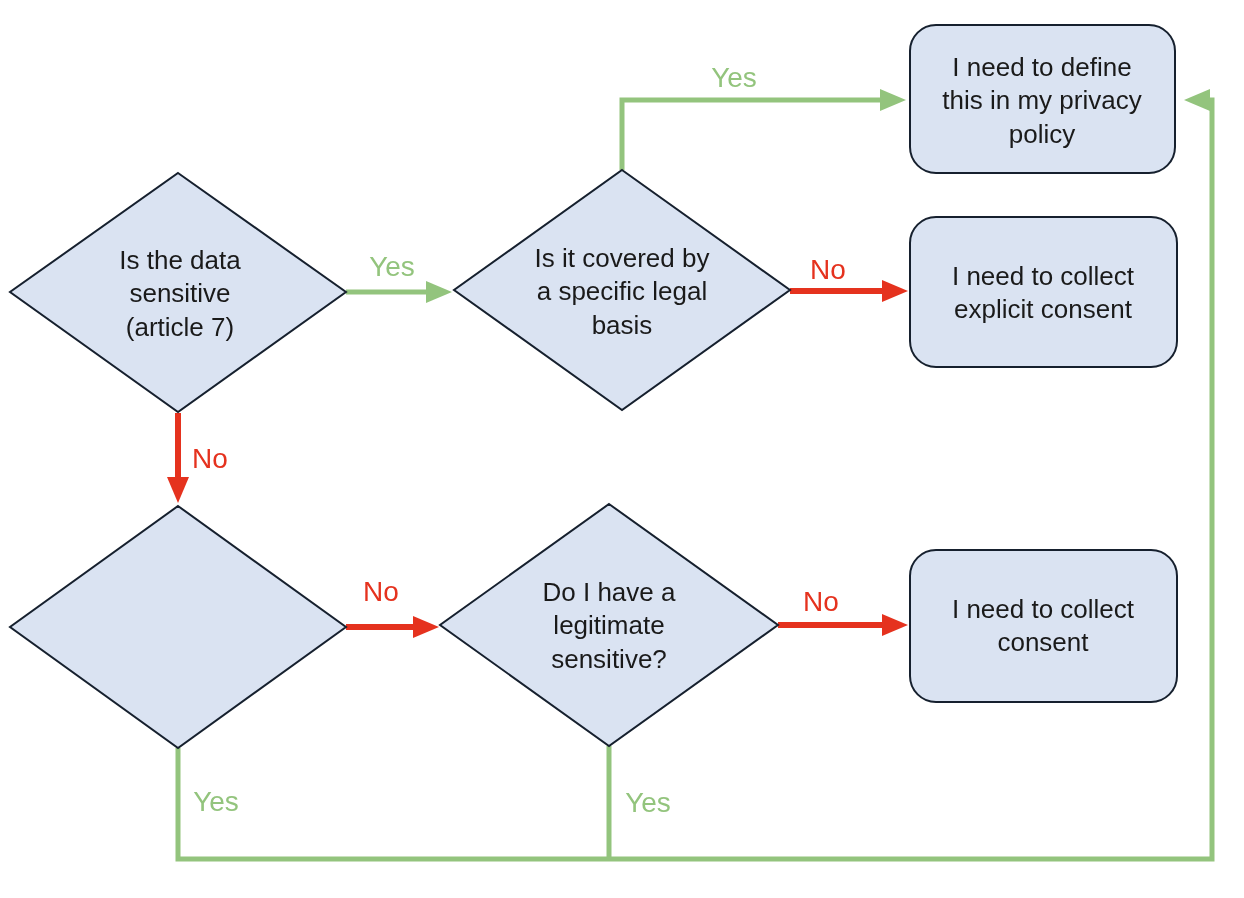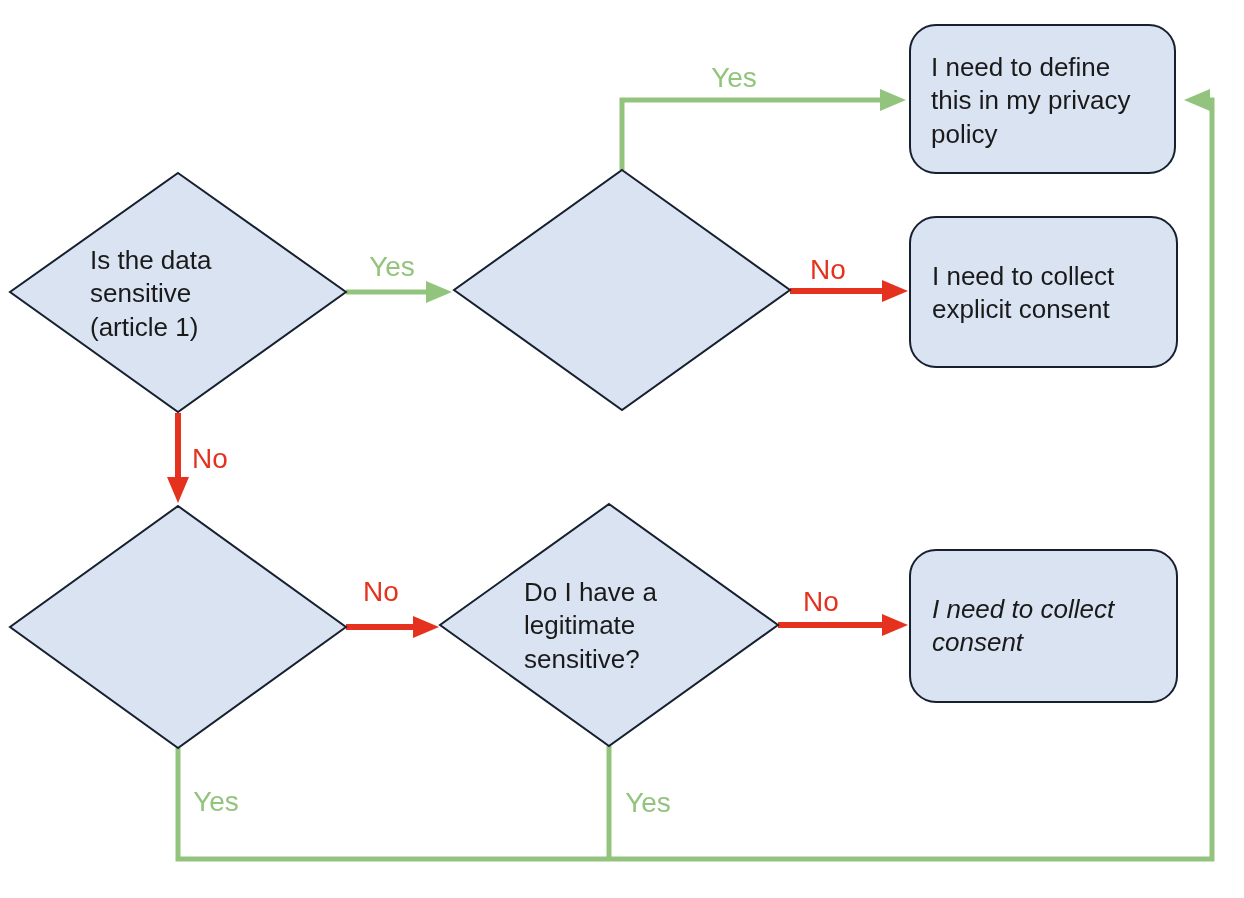--- a/index.html
+++ b/index.html
@@ -28,20 +28,21 @@
   .edge {
     fill: none;
   }
   .edge.green { stroke: var(--yes-green, #93c47d); stroke-width: 5; }
   .edge.red   { stroke: var(--no-red, #e5321e);   stroke-width: 6; }
   .head.green { fill: var(--yes-green, #93c47d); stroke: none; }
   .head.red   { fill: var(--no-red, #e5321e);   stroke: none; }
   .node-label {
     position: absolute;
     transform: translate(-50%, -50%);
+    text-align: center;
     font-size: 26px;
     line-height: 1.28;
     color: var(--node-text, #1a1a1a);
   }
   .edge-label {
     position: absolute;
     transform: translate(-50%, -50%);
     font-size: 28px;
     line-height: 1;
     white-space: nowrap;
@@ -81,25 +82,26 @@
     <polygon class="node-shape" points="178,173 346,292 178,412 10,292"></polygon>
     <polygon class="node-shape" points="622,170 790,290 622,410 454,290"></polygon>
     <polygon class="node-shape" points="178,506 346,627 178,748 10,627"></polygon>
     <polygon class="node-shape" points="609,504 778,625 609,746 440,625"></polygon>
 
     <rect class="node-shape" x="910" y="25" width="265" height="148" rx="26" ry="26"></rect>
     <rect class="node-shape" x="910" y="217" width="267" height="150" rx="26" ry="26"></rect>
     <rect class="node-shape" x="910" y="550" width="267" height="152" rx="26" ry="26"></rect>
   </svg>
 
-  <div class="node-label" style="left:180px; top:294px; width:180px;">Is the data sensitive (article 1)</div>
+  <div class="node-label" style="left:180px; top:294px; width:180px;">Is the data sensitive (article 7)</div>
+  <div class="node-label" style="left:622px; top:292px; width:180px;">Is it covered by a specific legal basis</div>
   <div class="node-label" style="left:1042px; top:101px; width:222px;">I need to define this in my privacy policy</div>
   <div class="node-label" style="left:1043px; top:293px; width:222px;">I need to collect explicit consent</div>
   <div class="node-label" style="left:609px; top:626px; width:170px;">Do I have a legitimate sensitive?</div>
-  <div class="node-label" style="left:1043px; top:626px; width:222px;font-style:italic;">I need to collect consent</div>
+  <div class="node-label" style="left:1043px; top:626px; width:222px;">I need to collect consent</div>
 
   <div class="edge-label yes" style="left:392px; top:267px;">Yes</div>
   <div class="edge-label yes" style="left:734px; top:78px;">Yes</div>
   <div class="edge-label no" style="left:828px; top:270px;">No</div>
   <div class="edge-label no" style="left:210px; top:459px;">No</div>
   <div class="edge-label no" style="left:381px; top:592px;">No</div>
   <div class="edge-label no" style="left:821px; top:602px;">No</div>
   <div class="edge-label yes" style="left:216px; top:802px;">Yes</div>
   <div class="edge-label yes" style="left:648px; top:803px;">Yes</div>
 

